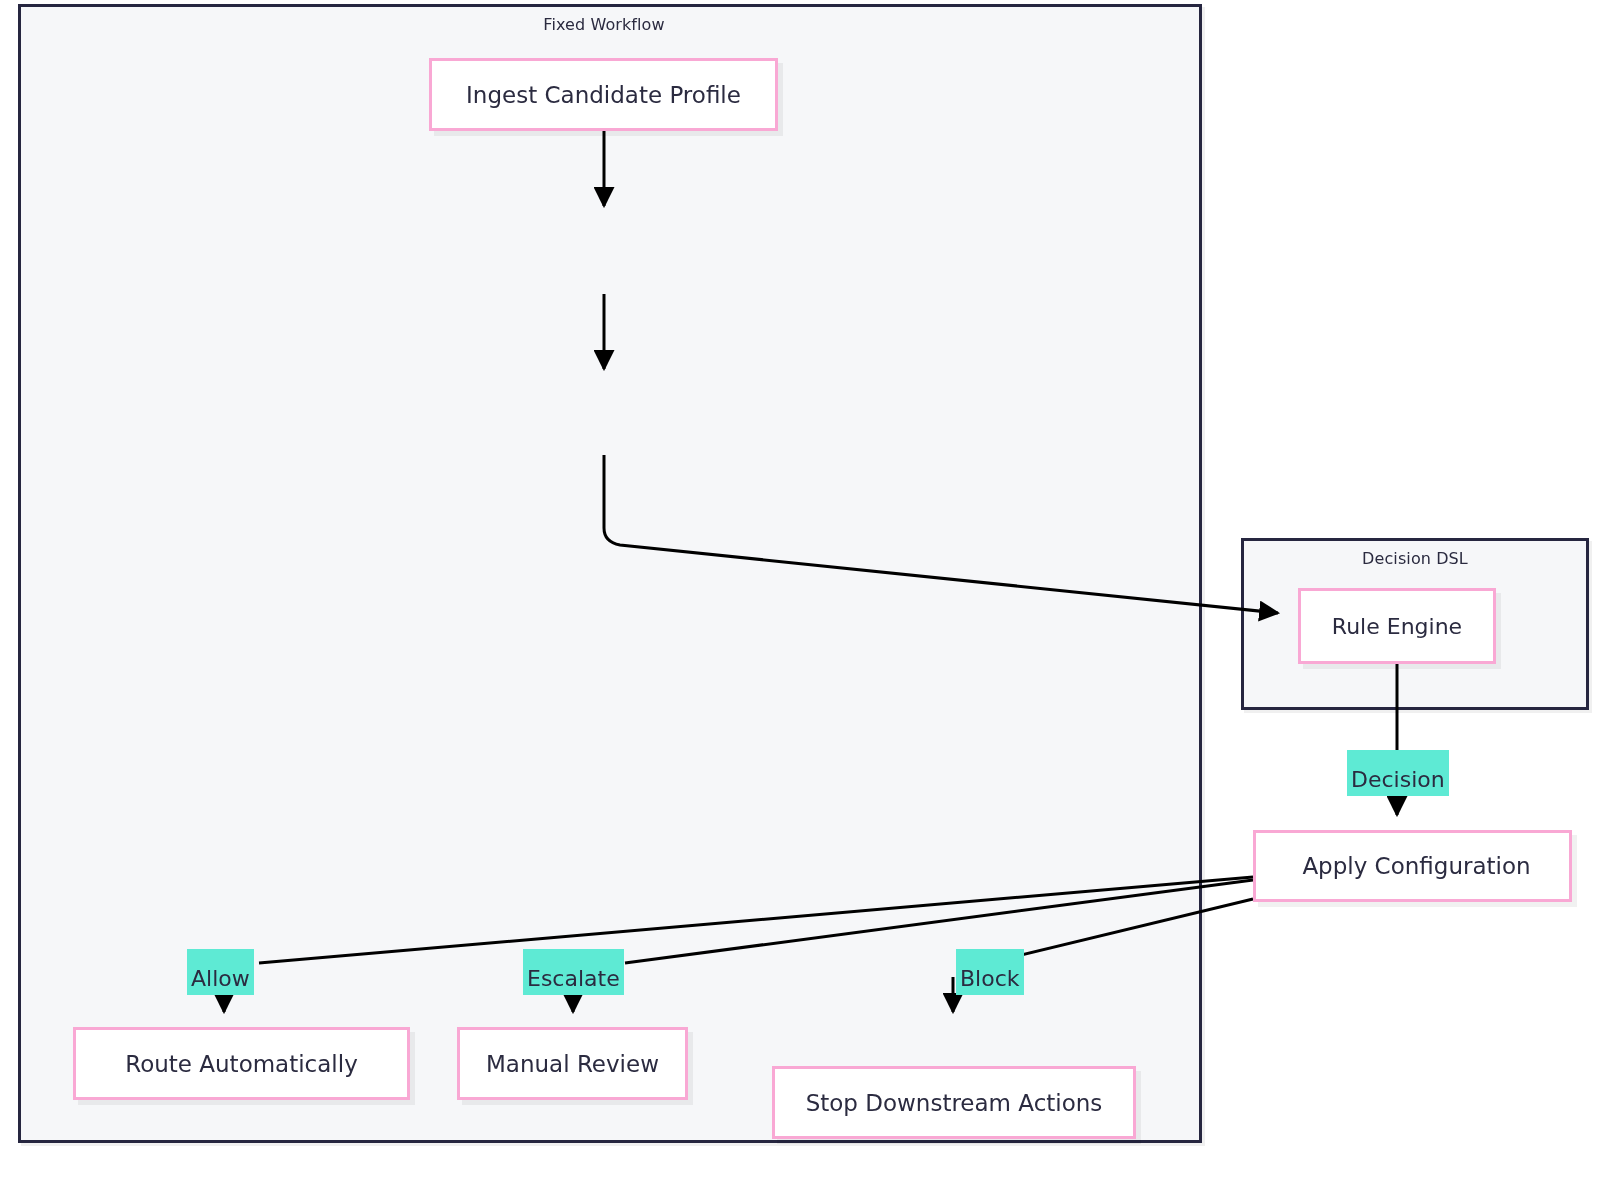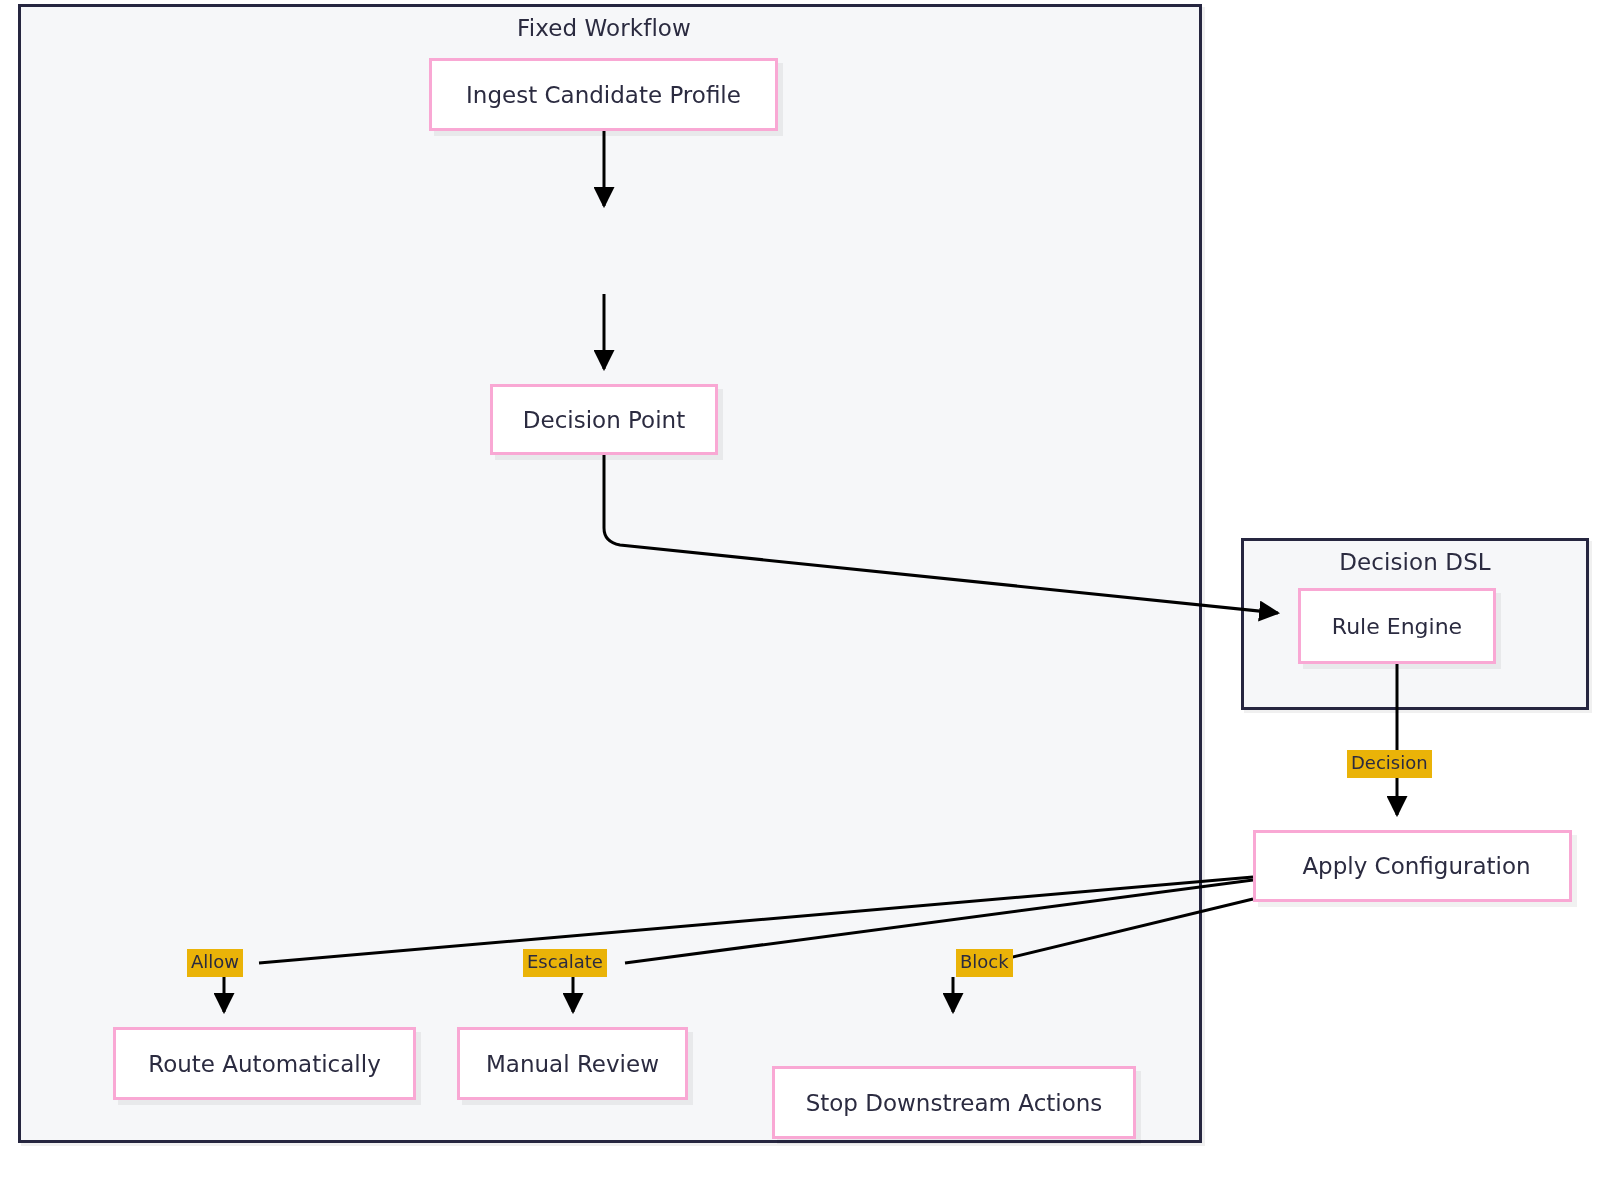--- a/index.html
+++ b/index.html
@@ -33,21 +33,21 @@
     background: #f6f7f9;
     border: 3px solid #262640;
     box-shadow: 3px 3px 0 0 rgba(0,0,0,0.06);
   }
   .subgraph-title {
     position: absolute;
     top: 8px;
     left: 0;
     width: 100%;
     text-align: center;
-    font-size: 23px;
+    font-size: 16px;
     color: #2b2b40;
     letter-spacing: 0.1px;
     white-space: nowrap;
   }
   #sg-fixed-workflow {
     left: 18px;
     top: 4px;
     width: 1184px;
     height: 1139px;
   }
@@ -74,31 +74,31 @@
     color: #2b2b40;
     font-size: 23px;
     white-space: nowrap;
     z-index: 3;
   }
   #node-ingest         { left: 429px;  top: 58px;   width: 349px; height: 73px; }
   #node-assessment     { left: 466px;  top: 221px;  width: 275px; height: 73px; }
   #node-decision-point { left: 490px;  top: 384px;  width: 228px; height: 71px; }
   #node-rule-engine    { left: 1298px; top: 588px;  width: 198px; height: 76px; font-size: 22px; }
   #node-apply-config   { left: 1253px; top: 830px;  width: 319px; height: 72px; padding-left: 8px; }
-  #node-route-auto     { left: 73px;   top: 1027px; width: 303px; height: 73px; margin-left: 40px; }
+  #node-route-auto     { left: 73px;   top: 1027px; width: 337px; height: 73px; }
   #node-manual-review  { left: 457px;  top: 1027px; width: 231px; height: 73px; }
   #node-stop-actions   { left: 772px;  top: 1027px; width: 364px; height: 73px; margin-top: 39px; }
   
   .edge-label {
     position: absolute;
-    background: #eab308;
+    background: #5eead4;
     color: #2b2b40;
-    font-size: 18px;
+    font-size: 22px;
     line-height: 1.15;
-    padding: 3px 4px 4px 4px;
+    padding: 17px 4px 4px 4px;
     white-space: nowrap;
     z-index: 4;
   }
   #lbl-decision { left: 1347px; top: 750px; }
   #lbl-allow    { left: 187px;  top: 949px; }
   #lbl-escalate { left: 523px;  top: 949px; }
   #lbl-block    { left: 908px;  top: 949px; margin-left: 48px; }
 </style>
 </head>
 <body>
@@ -136,23 +136,20 @@
 
     <path d="M 1253,899 L 988,963" stroke="#000000" stroke-width="3" fill="none"></path>
     <path d="M 953,977 L 953,1012" stroke="#000000" stroke-width="3" fill="none" marker-end="url(#arrow)"></path>
   </svg>
 
   <div class="node" id="node-ingest">
     <span>Ingest Candidate Profile</span>
   </div>
 
 
-  <div class="node" id="node-decision-point">
-    <span>Decision Point</span>
-  </div>
 
   <div class="node" id="node-rule-engine">
     <span>Rule Engine</span>
   </div>
 
   <div class="node" id="node-apply-config">
     <span>Apply Configuration</span>
   </div>
 
   <div class="node" id="node-route-auto">

